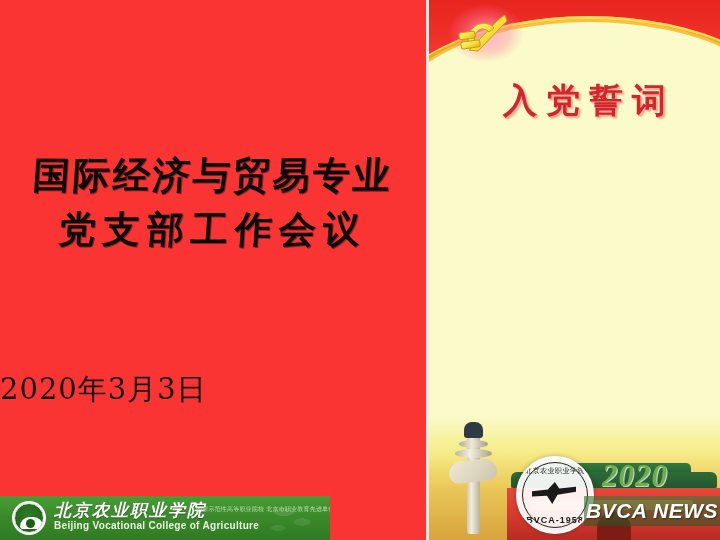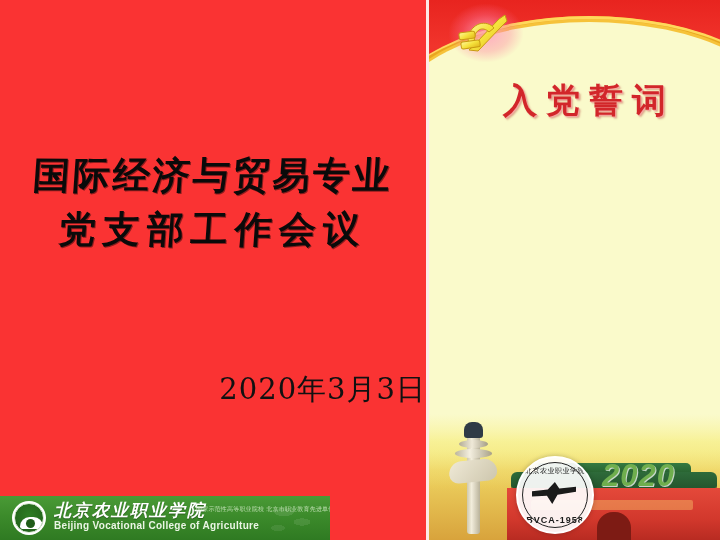--- a/index.html
+++ b/index.html
@@ -45,21 +45,21 @@
   }
   .title-line.second {
     letter-spacing: 7px;
   }
 
   .date-line {
     position: absolute;
     left: 0;
     top: 370px;
     width: 426px;
-    text-align: right;
+    text-align: left;
     color: #111;
     font-family: "DejaVu Serif", serif;
     font-size: 29px;
     letter-spacing: 1px;
   }
 
   
   .college-banner {
     position: absolute;
     left: 0;
@@ -374,21 +374,21 @@
     color: #1a1a1a;
     font-family: "Liberation Sans", sans-serif;
     font-weight: bold;
     font-size: 9px;
     letter-spacing: 1px;
   }
   .bvca-year {
     position: absolute;
     left: 92px; top: 6px;
     color: #6fae4e;
-    font-family: Liberation Sans, sans-serif;
+    font-family: Liberation Serif, serif;
     font-weight: bold;
     font-style: italic;
     font-size: 31px;
     letter-spacing: 1px;
     text-shadow: 1px 1px 0 rgba(255,255,255,.75);
   }
   .bvca-news {
     position: absolute;
     left: 74px; top: 44px;
     width: 136px; height: 30px;
@@ -481,15 +481,18 @@
   </div>
 
   <div class="bvca-badge">
     <div class="bvca-seal">
       <div class="ring"></div>
       <div class="arc-top">北京农业职业学院</div>
       <div class="mark"></div>
       <div class="arc-bottom">BVCA-1958</div>
     </div>
     <div class="bvca-year">2020</div>
+    <div class="bvca-news">
+      <span>BVCA NEWS</span>
+    </div>
   </div>
 
 </div>
 
 </body></html>

